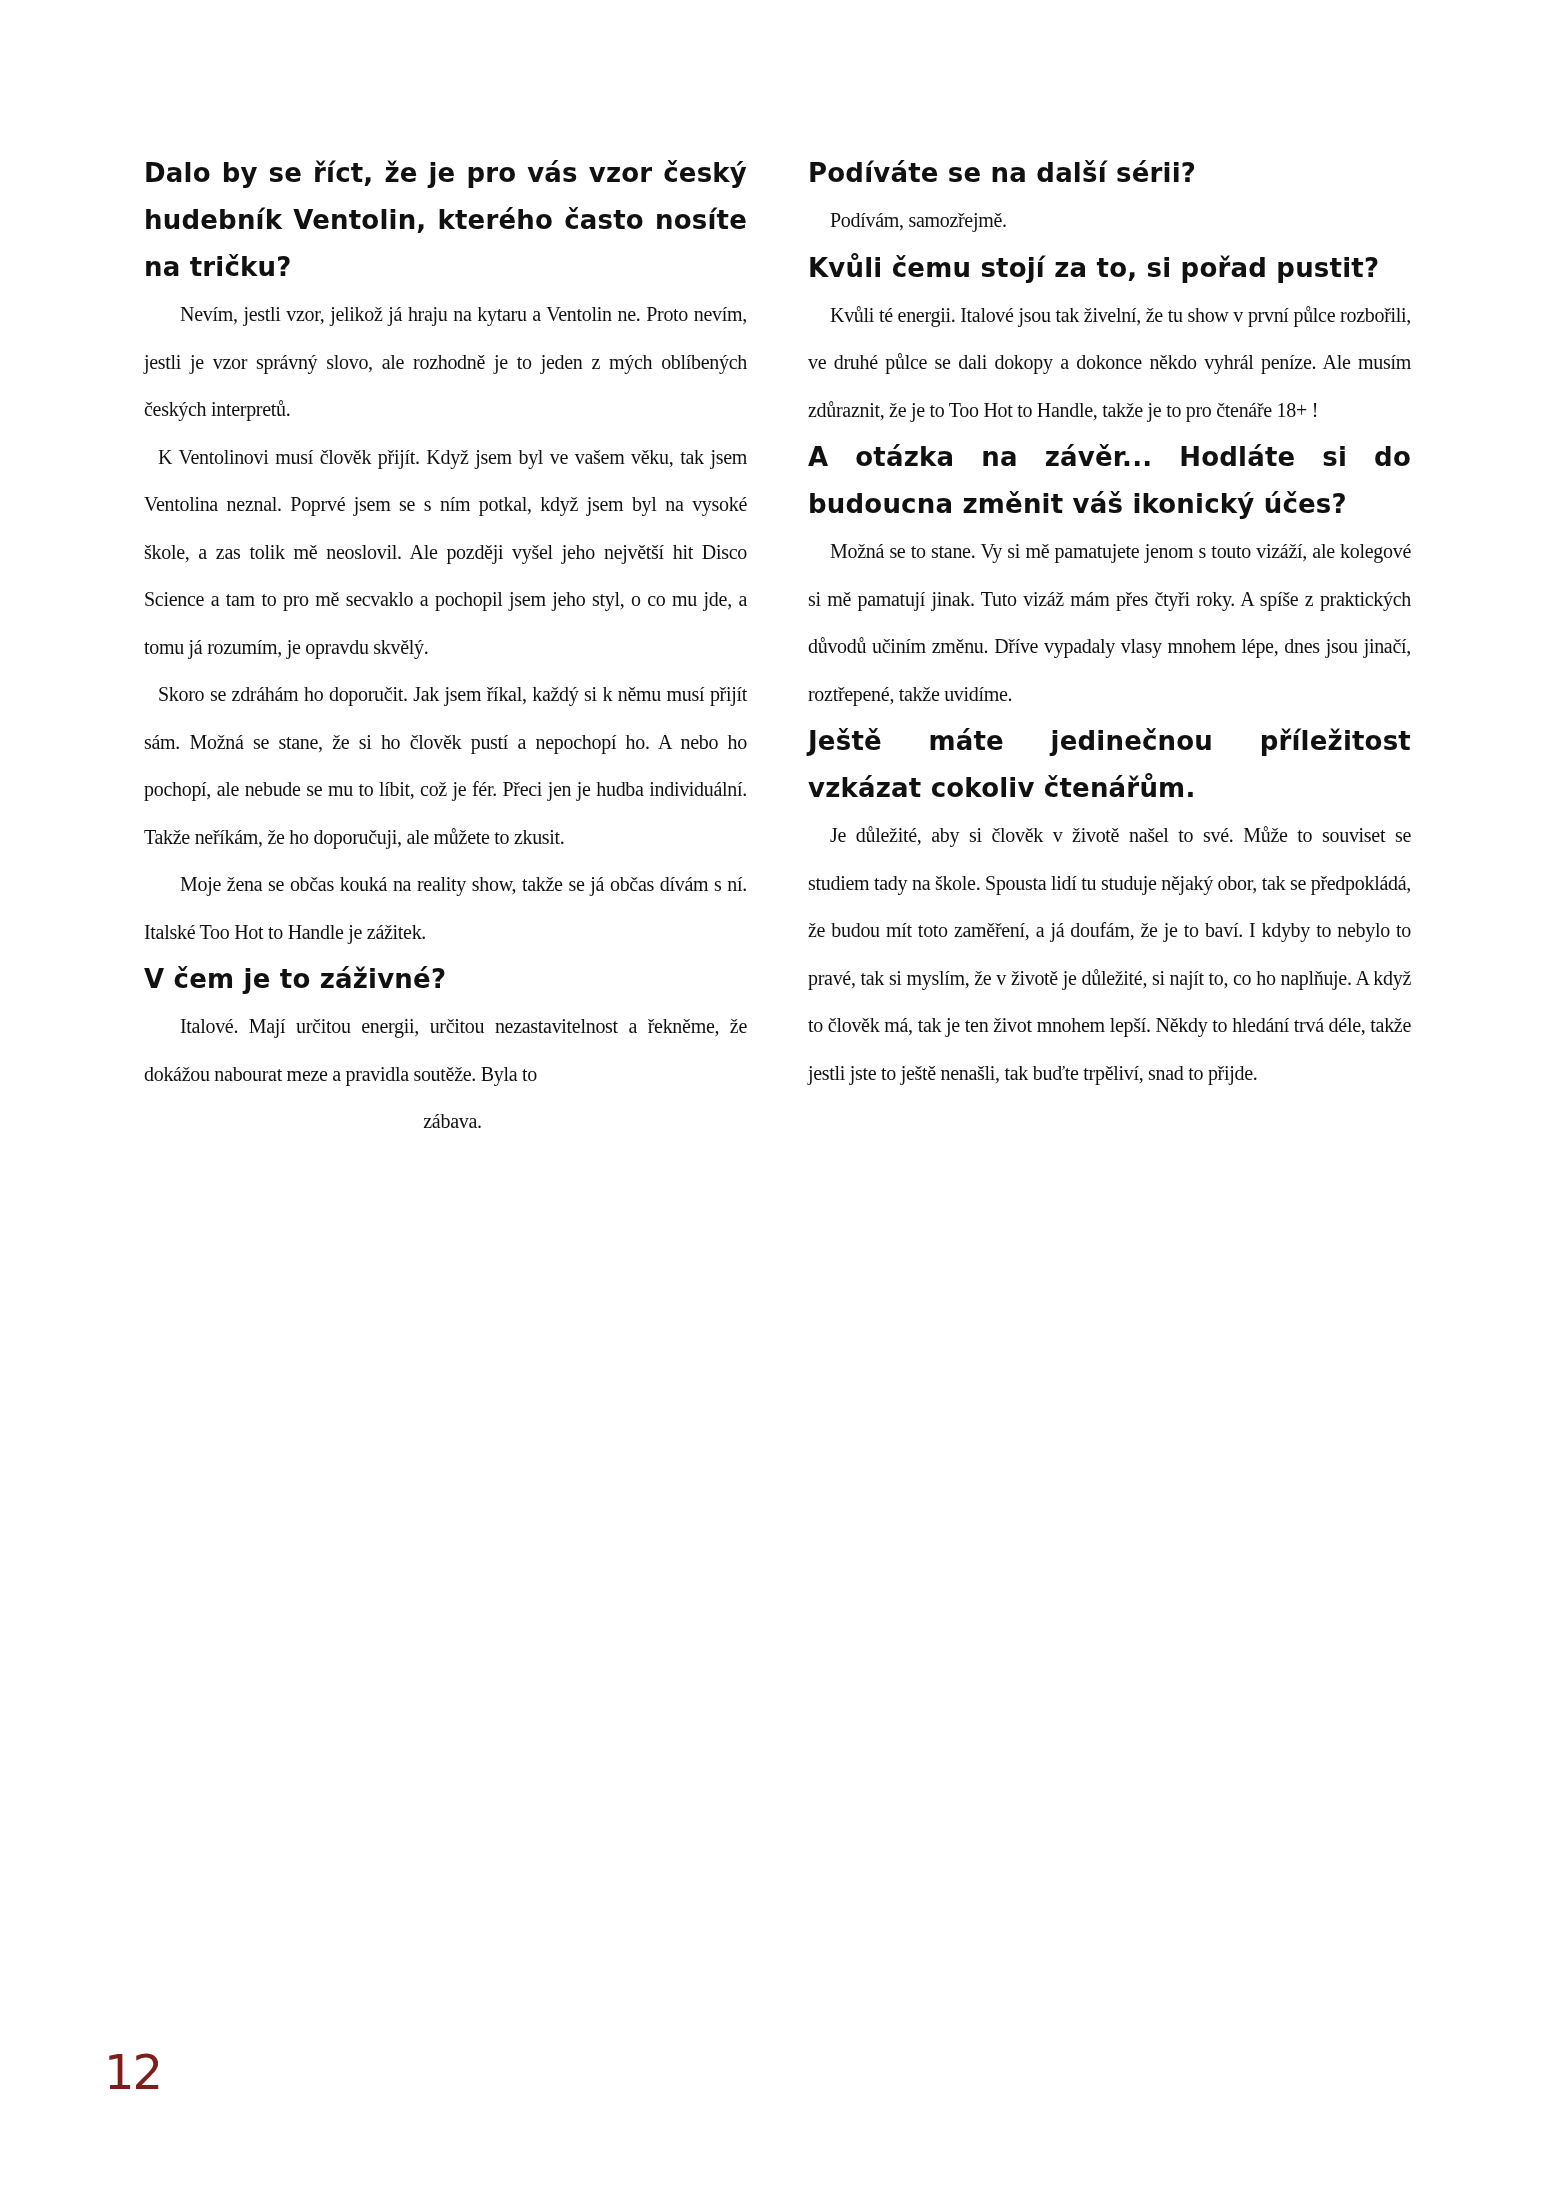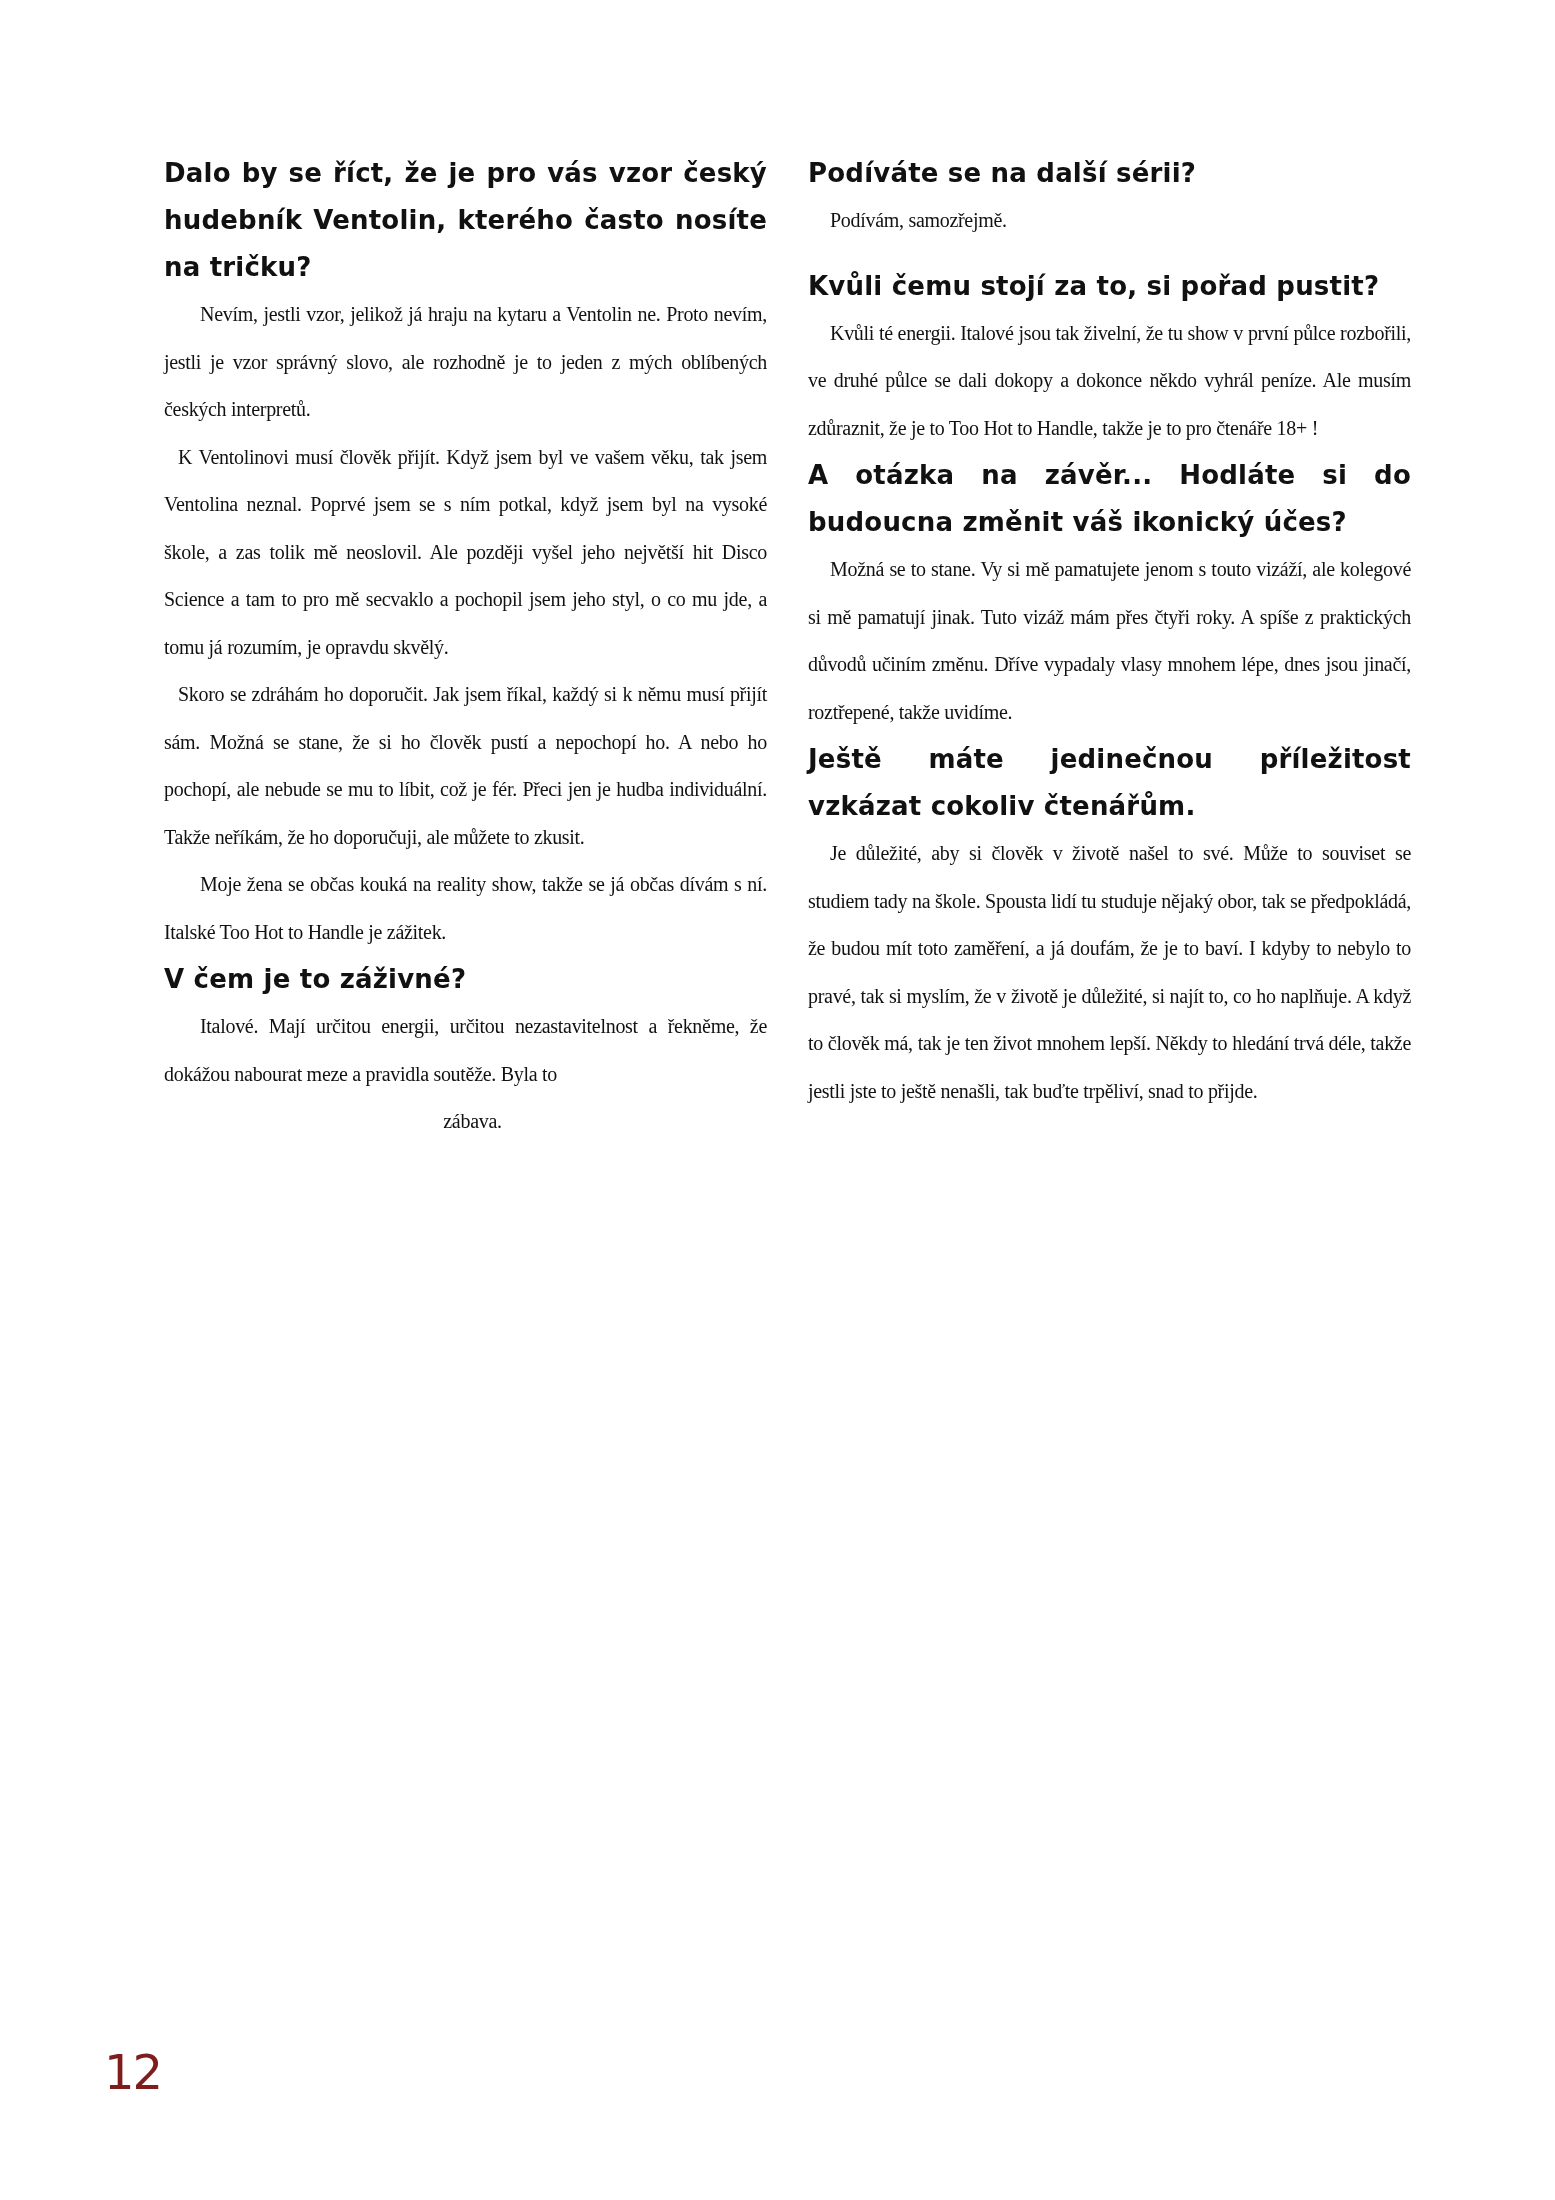--- a/index.html
+++ b/index.html
@@ -12,21 +12,21 @@
       height: 2200px;
       position: relative;
       overflow: hidden;
       color: #111111;
     }
     .column {
       position: absolute;
       top: 150px;
       width: 603px;
     }
-    .col-left { left: 164px; }
+    .col-left { left: 144px; }
     .col-right { left: 808px; }
 
     .q {
       font-family: "DejaVu Sans", sans-serif;
       font-weight: bold;
       font-size: 26px;
       line-height: 47px;
       text-align: justify;
       margin: 0;
       letter-spacing: 0.2px;
@@ -36,21 +36,21 @@
       font-size: 20px;
       line-height: 47.5px;
       text-align: justify;
       margin: 0;
       letter-spacing: -0.3px;
     }
     .indent-sm { text-indent: 14px; }
     .indent-md { text-indent: 22px; }
     .indent-lg { text-indent: 36px; }
     .gap-sm { }
-    .gap-md { margin-top: 18px; }
+    .gap-md { }
     .gap-lg { }
     .nojustify { text-align: center; }
 
     .page-number {
       position: absolute;
       left: 104px;
       top: 2048px;
       font-family: "DejaVu Sans", sans-serif;
       font-size: 48px;
       line-height: 1;

